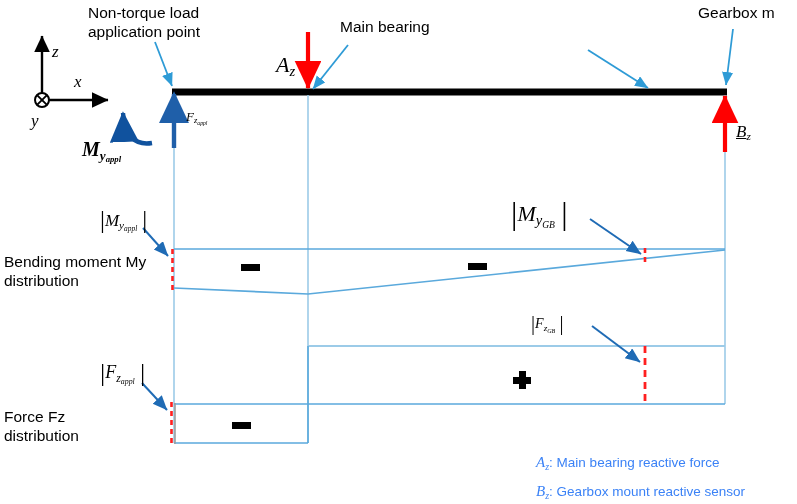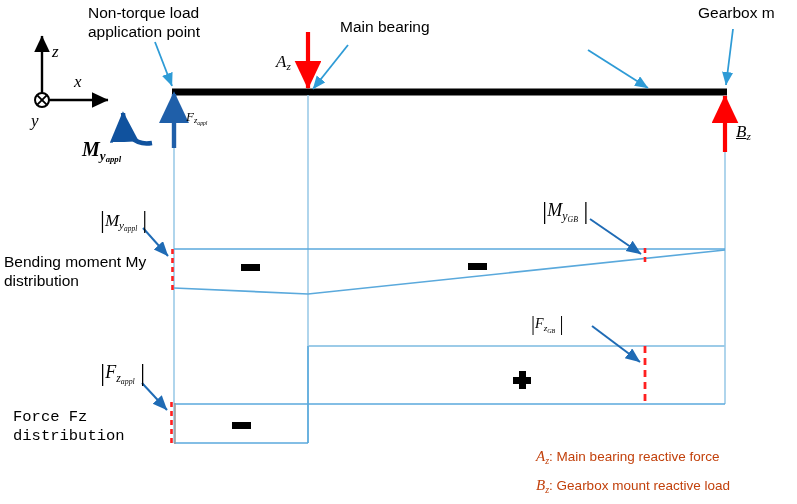--- a/index.html
+++ b/index.html
@@ -34,22 +34,23 @@
     position: absolute;
     font-family: "Liberation Serif", serif;
     font-style: italic;
     color: #000000;
     white-space: nowrap;
   }
   .legendlbl {
     position: absolute;
     font-family: "Liberation Sans", sans-serif;
     font-size: 13.5px;
-    color: #c2410c;
+    color: #3b82f6;
     white-space: nowrap;
+    margin-top: 6px;
   }
   .legendlbl .sym {
     font-family: "Liberation Serif", serif;
     font-style: italic;
     font-size: 15px;
   }
   .legendlbl .sym sub {
     font-size: 10px;
   }
   sub {
@@ -178,53 +179,53 @@
 
   <div class="lbl" style="left:88px; top:4px;"><span>Non-torque load
 application point</span></div>
   <div class="lbl" style="left:340px; top:18px;text-align:center;"><span>Main bearing</span></div>
   <div class="lbl" style="left:698px; top:4px;"><span>Gearbox mount</span></div>
 
   <div class="mathlbl" style="left:52px; top:42px; font-size:17px;"><span>z</span></div>
   <div class="mathlbl" style="left:74px; top:72px; font-size:17px;"><span>x</span></div>
   <div class="mathlbl" style="left:31px; top:111px; font-size:17px;"><span>y</span></div>
 
-  <div class="mathlbl" style="left:276px; top:52px; font-size:17px;font-family:Liberation Serif, serif;"><span>A</span><sub>z</sub></div>
+  <div class="mathlbl" style="left:276px; top:52px; font-size:22px;font-family:Liberation Serif, serif;"><span>A</span><sub>z</sub></div>
   <div class="mathlbl" style="left:736px; top:122px; font-size:17px;text-decoration:underline;"><span>B</span><sub>z</sub></div>
 
   <div class="mathlbl" style="left:186px; top:109px; font-size:13px;"><span>F</span><sub><span>z</span><sub>appl</sub></sub></div>
 
   <div class="mathlbl" style="left:82px; top:138px; font-size:20px;font-weight:bold;"><span>M</span><sub><span>y</span><sub>appl</sub></sub></div>
 
   <div class="mathlbl" style="left:100px; top:206px; font-size:17px;">
     <span class="bar-abs">|</span><span>M</span><sub><span>y</span><sub>appl</sub></sub><span class="bar-abs"> |</span>
   </div>
-  <div class="mathlbl" style="left:542px; top:196px; font-size:18px;">
+  <div class="mathlbl" style="left:511px; top:196px; font-size:22px;">
     <span class="bar-abs">|</span><span>M</span><sub><span>y</span><sub>GB</sub></sub><span class="bar-abs"> |</span>
   </div>
   <div class="mathlbl" style="left:100px; top:358px; font-size:18px;">
     <span class="bar-abs">|</span><span>F</span><sub><span>z</span><sub>appl</sub></sub><span class="bar-abs"> |</span>
   </div>
   <div class="mathlbl" style="left:531px; top:304px; font-size:14px;margin-top:8px;">
     <span class="bar-abs">|</span><span>F</span><sub><span>z</span><sub>GB</sub></sub><span class="bar-abs"> |</span>
   </div>
 
   <div class="lbl" style="left:4px; top:253px;"><span>Bending moment My
 distribution</span></div>
-  <div class="lbl" style="left:13px; top:408px;font-family:Liberation Mono, monospace;"><span>Force Fz
+  <div class="lbl" style="left:4px; top:408px;"><span>Force Fz
 distribution</span></div>
 
   <div style="position:absolute; left:241px; top:264px; width:19px; height:7px; background:#000000;"></div>
   <div style="position:absolute; left:468px; top:263px; width:19px; height:7px; background:#000000;"></div>
   <div style="position:absolute; left:232px; top:422px; width:19px; height:7px; background:#000000;"></div>
   <div style="position:absolute; left:513px; top:371px; width:18px; height:18px;">
     <div style="position:absolute; left:0; top:5.5px; width:18px; height:7px; background:#000000;"></div>
     <div style="position:absolute; left:5.5px; top:0; width:7px; height:18px; background:#000000;"></div>
   </div>
 
   <div class="legendlbl" style="left:536px; top:448px;">
     <span class="sym"><span>A</span><sub>z</sub></span><span>:</span> <span>Main bearing reactive force</span>
   </div>
   <div class="legendlbl" style="left:536px; top:477px;">
-    <span class="sym"><span>B</span><sub>z</sub></span><span>:</span> <span>Gearbox mount reactive load</span>
+    <span class="sym"><span>B</span><sub>z</sub></span><span>:</span> <span>Gearbox mount reactive sensor</span>
   </div>
 
 </div>
 
 </body></html>

